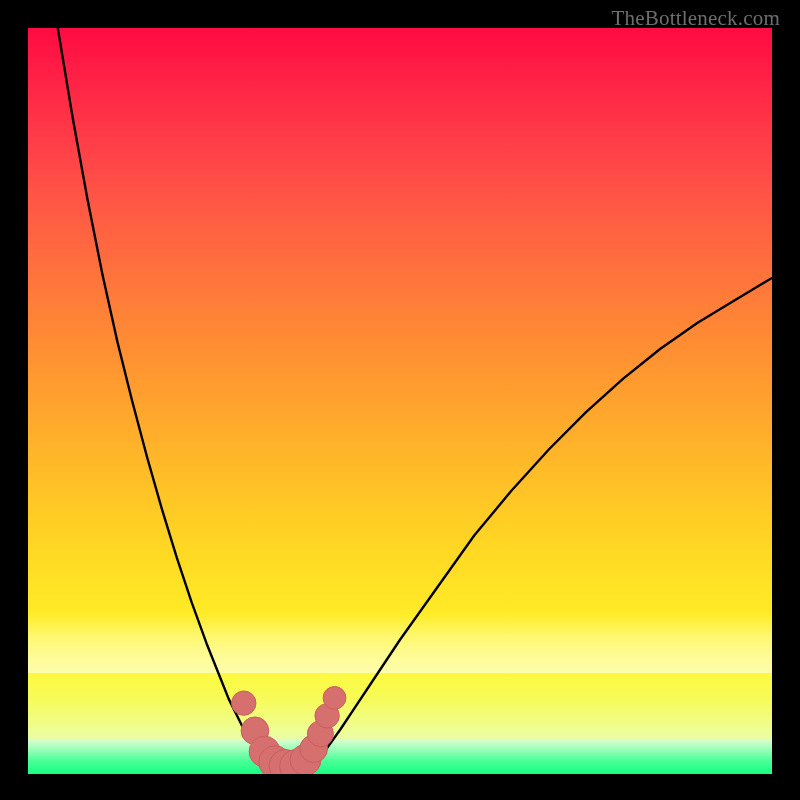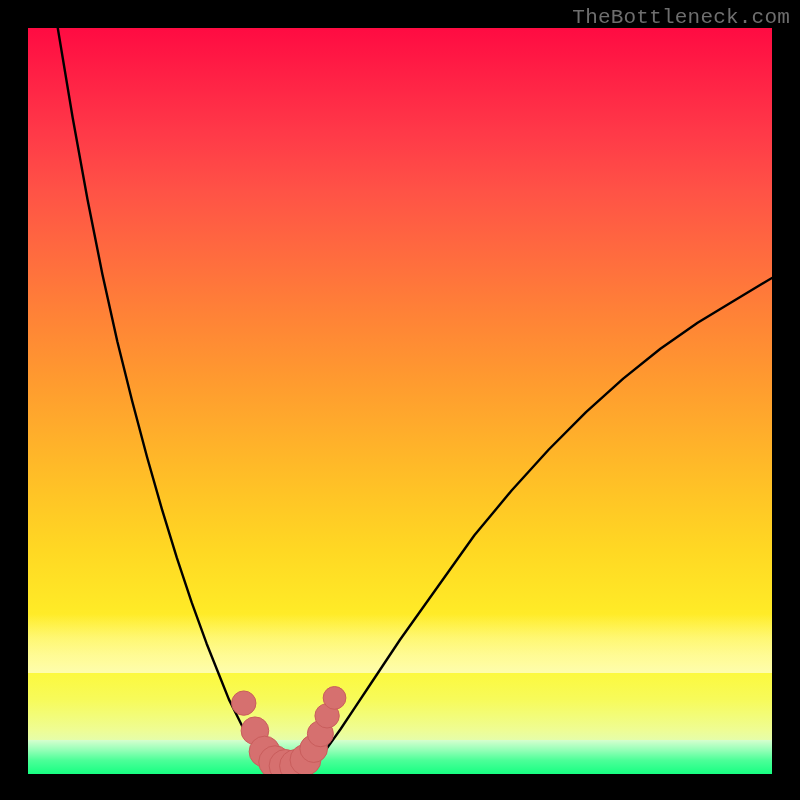--- a/index.html
+++ b/index.html
@@ -81,25 +81,25 @@
     );
   }
   svg.curves {
     position: absolute;
     left: 0; top: 0; width: 100%; height: 100%;
     pointer-events: none;
   }
   .watermark {
     position: absolute;
     top: 6px;
-    right: 10px;
+    right: 20px;
     color: #6e6e6e;
     font-size: 21px;
     letter-spacing: 0.2px;
-    font-family: Liberation Mono, monospace;
+    font-family: Liberation Serif, serif;
   }
 </style>
 </head>
 <body>
 
 <div class="chart-frame">
   <div class="plot-area">
     <div class="bg-gradient"></div>
     <div class="band-pale"></div>
     <div class="band-green"></div>

